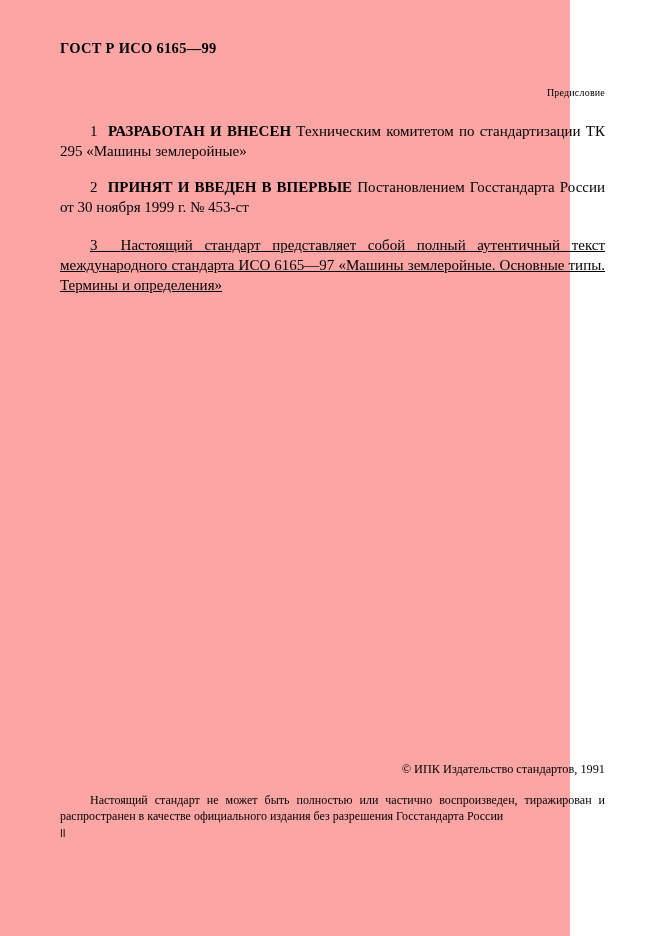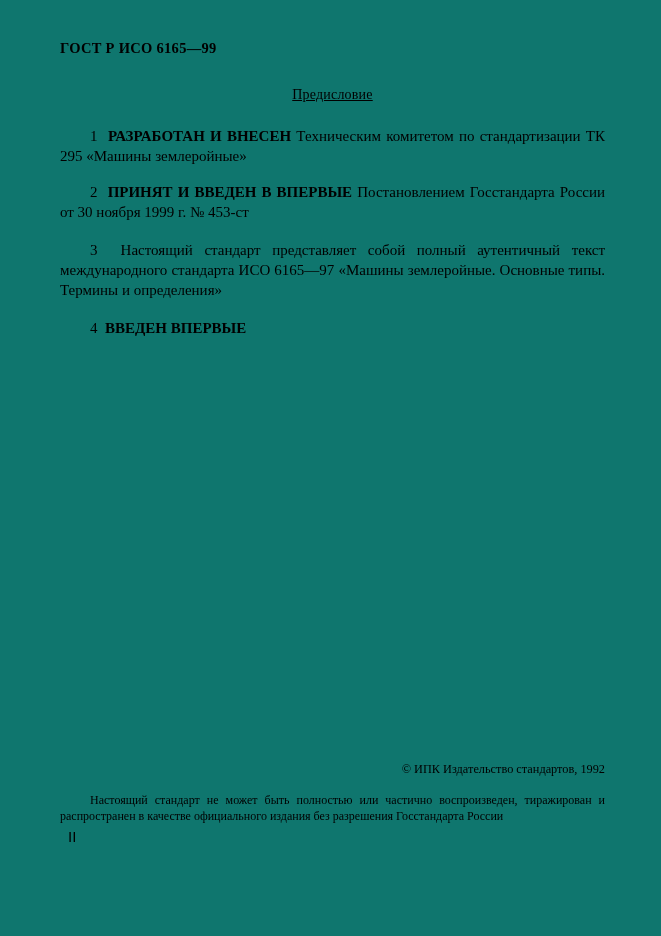--- a/index.html
+++ b/index.html
@@ -12,60 +12,60 @@
     height: 936px;
     position: relative;
     font-family: "Liberation Serif", serif;
     color: #000000;
     overflow: hidden;
   }
   .page {
     position: absolute;
     left: 0;
     top: 0;
-    width: 661px;
+    width: 570px;
     height: 936px;
-    background: #0f766e;
+    background: #fca5a5;
   }
   .content {
     position: absolute;
     left: 60px;
     top: 40px;
     width: 545px;
   }
   .doc-header {
     font-family: "Liberation Serif", serif;
     font-size: 14.5px;
     font-weight: bold;
     letter-spacing: 0.3px;
     margin: 0 0 30px 0;
     white-space: nowrap;
   }
   .section-title {
-    text-align: center;
-    font-size: 14px;
+    text-align: right;
+    font-size: 10px;
     margin: 0 0 24px 0;
     letter-spacing: 0.2px;
-    text-decoration: underline;
   }
   .para {
     font-size: 15px;
     line-height: 1.33;
     text-align: justify;
     margin: 0 0 16px 0;
     text-indent: 30px;
   }
   .para.last {
     margin-bottom: 0;
   }
   .bold-run {
     font-weight: bold;
   }
   .spacer-top {
     margin-top: 18px;
+    text-decoration: underline;
   }
   .copyright {
     position: absolute;
     left: 60px;
     top: 762px;
     width: 545px;
     text-align: right;
     font-size: 12.3px;
   }
   .footnote {
@@ -73,46 +73,45 @@
     left: 60px;
     top: 792px;
     width: 545px;
     font-size: 12px;
     line-height: 1.35;
     text-align: justify;
     text-indent: 30px;
   }
   .page-number {
     position: absolute;
-    left: 68px;
+    left: 60px;
     top: 828px;
-    font-size: 15px;
+    font-size: 10px;
     font-family: Liberation Sans, sans-serif;
   }
 </style>
 </head>
 <body>
 
 <div class="page">
 
   <div class="content">
 
     <div class="doc-header">ГОСТ Р ИСО 6165—99</div>
 
     <div class="section-title">Предисловие</div>
 
     <p class="para"><span>1</span>&nbsp;&nbsp;<span class="bold-run">РАЗРАБОТАН И ВНЕСЕН</span> <span>Техническим комитетом по стандартизации ТК 295 «Машины землеройные»</span></p>
 
     <p class="para"><span>2</span>&nbsp;&nbsp;<span class="bold-run">ПРИНЯТ И ВВЕДЕН В ВПЕРВЫЕ</span> <span>Постановлением Госстандарта России от 30 ноября 1999 г. № 453-ст</span></p>
 
     <p class="para spacer-top"><span>3</span>&nbsp;&nbsp;<span>Настоящий стандарт представляет собой полный аутентичный текст международного стандарта ИСО 6165—97 «Машины землеройные. Основные типы. Термины и определения»</span></p>
 
-    <p class="para last spacer-top"><span>4</span>&nbsp;&nbsp;<span class="bold-run">ВВЕДЕН ВПЕРВЫЕ</span></p>
 
   </div>
 
-  <div class="copyright">© ИПК Издательство стандартов, 1992</div>
+  <div class="copyright">© ИПК Издательство стандартов, 1991</div>
 
   <div class="footnote">Настоящий стандарт не может быть полностью или частично воспроизведен, тиражирован и распространен в качестве официального издания без разрешения Госстандарта России</div>
 
   <div class="page-number">II</div>
 
 </div>
 
 </body></html>

